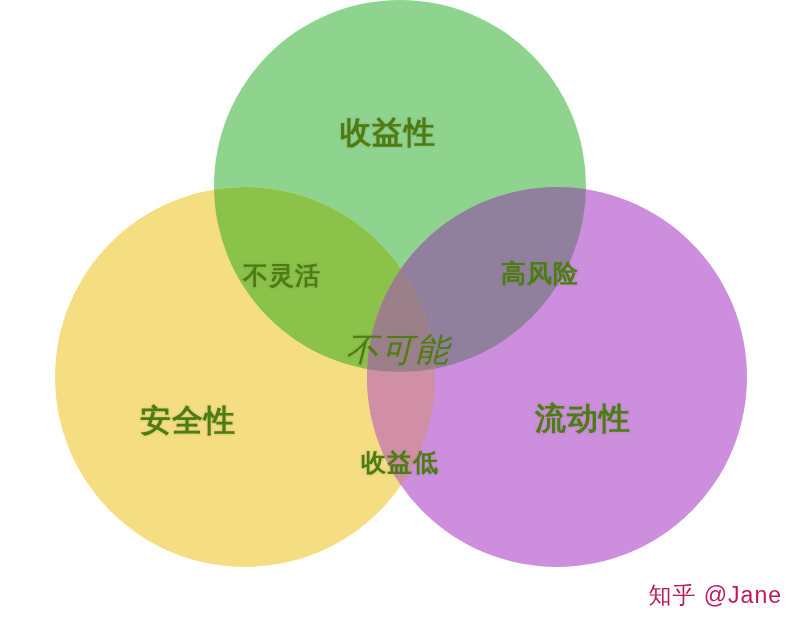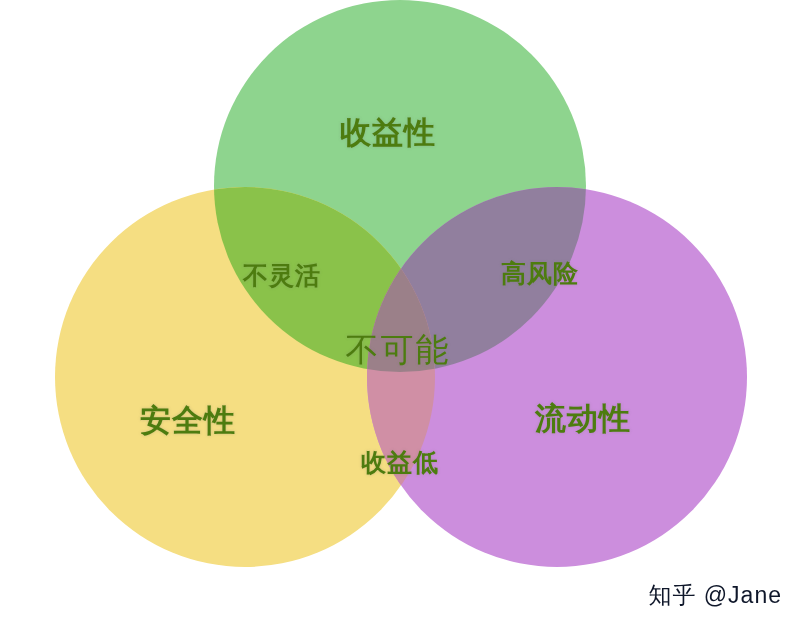--- a/index.html
+++ b/index.html
@@ -38,20 +38,21 @@
   .label-outer {
     font-size: 31px;
   }
   .label-pair {
     font-size: 25px;
   }
   .label-center {
     font-size: 33px;
     font-weight: normal;
     letter-spacing: 2px;
+    font-style: italic;
   }
   #watermark {
     position: absolute;
     right: 18px;
     bottom: 16px;
     color: #dadada;
     font-size: 23px;
     letter-spacing: 1px;
     white-space: nowrap;
   }
@@ -99,15 +100,15 @@
 
   <div class="venn-label label-outer" id="label-set-0" style="left: 388px; top: 133px;">收益性</div>
   <div class="venn-label label-outer" id="label-set-1" style="left: 188px; top: 421px;">安全性</div>
   <div class="venn-label label-pair" id="label-int-0" style="left: 282px; top: 275px;">不灵活</div>
 
   <div class="venn-label label-outer" id="label-set-2" style="left: 583px; top: 419px;">流动性</div>
   <div class="venn-label label-pair" id="label-int-1" style="left: 509px; top: 273px; margin-left: 31px;">高风险</div>
   <div class="venn-label label-pair" id="label-int-2" style="left: 400px; top: 462px; text-align: center;">收益低</div>
   <div class="venn-label label-center" id="label-int-3" style="left: 398px; top: 350px;">不可能</div>
 
-  <div id="watermark" style="color: #0f172a;">知乎 @Jane</div>
+  <div id="watermark" style="color: #be185d;">知乎 @Jane</div>
 
 </div>
 
 </body></html>

